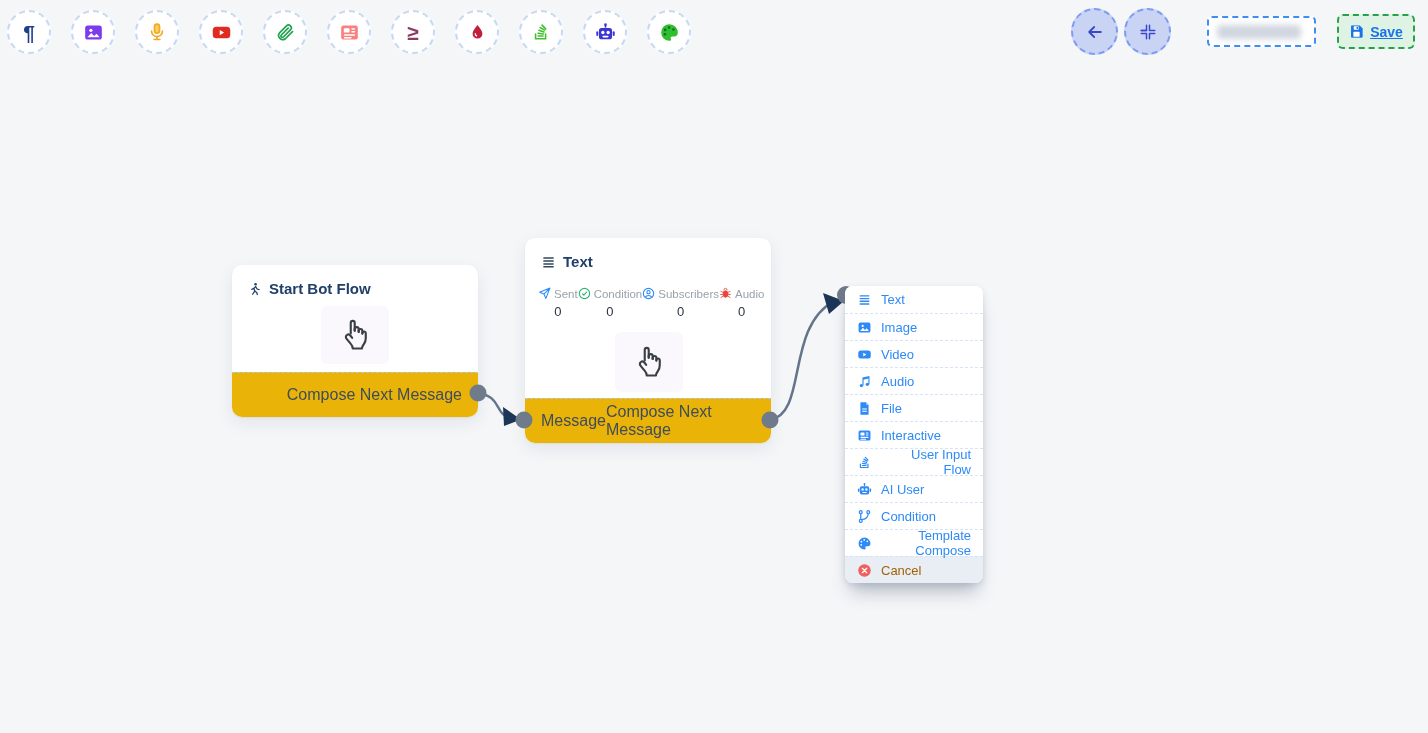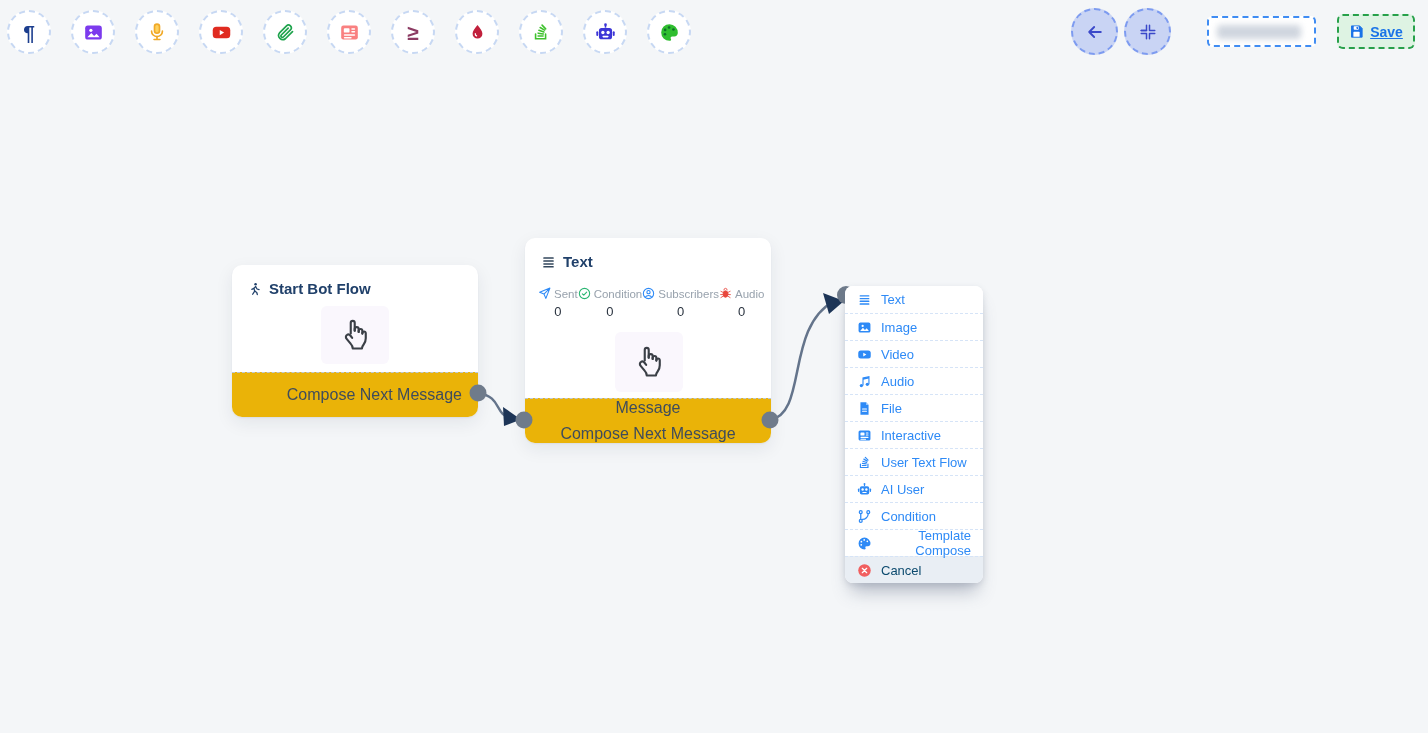--- a/index.html
+++ b/index.html
@@ -81,21 +81,21 @@
     background:#ffffff; border-radius:8px; z-index:10;
     box-shadow:0 14px 18px -6px rgba(100,110,135,.45), 0 2px 6px rgba(100,110,135,.18);
     overflow:hidden;
   }
   .ctx-item {
     height:27px; display:flex; align-items:center; gap:9px; padding:0 12px;
     font-size:13px; color:#2e8af6; cursor:pointer; background:#fff;
   }
   .ctx-item + .ctx-item { border-top:1px dashed #d6e4f7;text-align:right; }
   .ctx-item svg { flex:0 0 auto; }
-  .ctx-cancel { background:#e9eef4; color:#0c4a6e; }
+  .ctx-cancel { background:#e9eef4; color:#a16207; }
 </style>
 </head>
 <body>
 
 <div>
   <div class="tb-btn" style="left:7px">
     <span class="glyph-pilcrow">¶</span>
   </div>
   <div class="tb-btn" style="left:71px">
     <svg width="21" height="21" viewBox="0 0 24 24">
@@ -295,21 +295,21 @@
 
   <div class="hand-box" style="left:90px; top:94px; height:60px;">
     <svg width="34" height="38" viewBox="0 0 24 26" fill="none" stroke="#3a3f46" stroke-width="1.5" stroke-linecap="round" stroke-linejoin="round">
       <path d="M9 12V4.4a1.4 1.4 0 0 1 2.8 0V10"></path>
       <path d="M11.8 10V8.8a1.4 1.4 0 0 1 2.8 0v2"></path>
       <path d="M14.6 10.8v-.7a1.3 1.3 0 0 1 2.6 0v1.9"></path>
       <path d="M17.2 12v-.3a1.2 1.2 0 0 1 2.4 0v3.6c0 2.1-.6 3.3-1.5 4.4-.8 1-1.2 1.8-1.2 2.8h-6.5c0-1.3-.5-2.3-1.5-3.4l-2.8-3.4c-.9-1-.6-2.3.3-2.8.8-.5 1.8-.2 2.6.8l1 1.3"></path>
     </svg>
   </div>
 
-  <div class="node-footer" style="justify-content:space-between; padding:0 16px;flex-direction:column;">
+  <div class="node-footer" style="justify-content:space-between; padding:0 16px;">
     <span>Message</span>
     <span>Compose Next Message</span>
   </div>
 </div>
 
 <div class="ctx-menu">
   <div class="ctx-item">
     <svg width="15" height="13" viewBox="0 0 24 24" fill="#2e8af6">
         <rect x="3" y="4" width="18" height="2.6" rx="1"></rect>
         <rect x="3" y="9" width="18" height="2.6" rx="1"></rect>
@@ -364,21 +364,21 @@
   </div>
   <div class="ctx-item">
     <svg width="15" height="15" viewBox="0 0 24 24" fill="none" stroke="#2e8af6" stroke-width="1.9" stroke-linecap="round">
         <path d="M5.5 14.5v5.5h12v-5.5"></path>
         <path d="M8.5 16.8h6"></path>
         <path d="M8.6 13.4l6.2.9"></path>
         <path d="M9.5 10l6 2"></path>
         <path d="M11 6.6l5.3 3.2"></path>
         <path d="M13.3 3.8l4.3 4.4"></path>
       </svg>
-    <span>User Text Flow</span>
+    <span>User Input Flow</span>
   </div>
   <div class="ctx-item">
     <svg width="15" height="15" viewBox="0 0 24 24">
         <path d="M12 3.2v3.3" stroke="#2e8af6" stroke-width="1.8"></path>
         <circle cx="12" cy="3" r="1.5" fill="#2e8af6"></circle>
         <rect x="1.5" y="10.5" width="2.2" height="5.5" rx="1.1" fill="#2e8af6"></rect>
         <rect x="20.3" y="10.5" width="2.2" height="5.5" rx="1.1" fill="#2e8af6"></rect>
         <rect x="4.5" y="6.8" width="15" height="13" rx="3" fill="#2e8af6"></rect>
         <circle cx="9" cy="12" r="1.9" fill="#fff"></circle>
         <circle cx="15" cy="12" r="1.9" fill="#fff"></circle>

